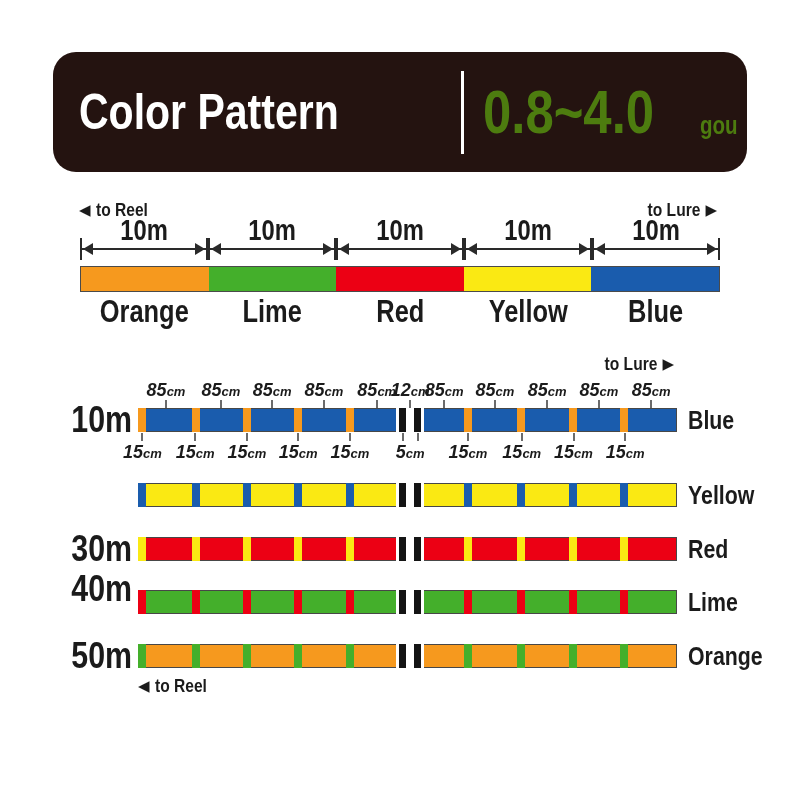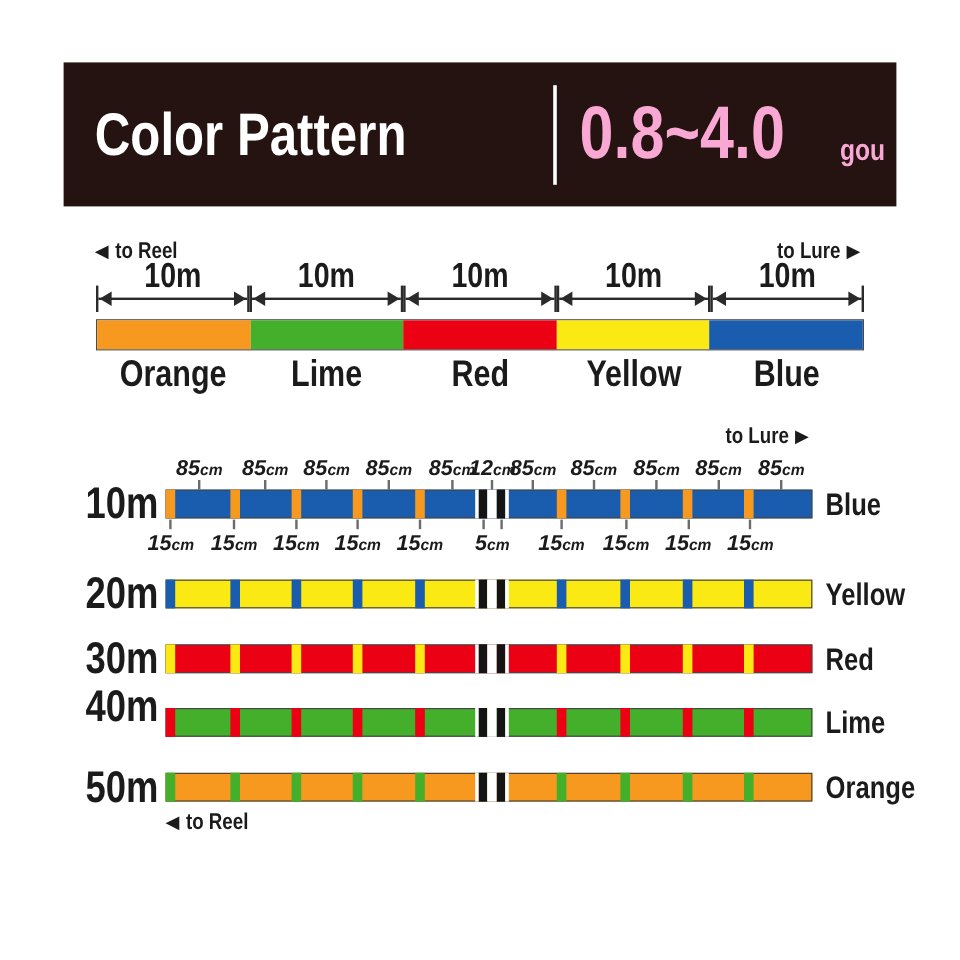--- a/index.html
+++ b/index.html
@@ -9,21 +9,21 @@
   .abs { position:absolute; }
   .cond { display:inline-block; transform:scaleX(0.82); transform-origin:center; white-space:nowrap; font-weight:bold; }
   .cond-l { transform-origin:left; }
   .cond-r { transform-origin:right; }
 
   
   .header { left:53px; top:52px; width:694px; height:120px; background:#241310; }
   .header-title { left:26px; top:0; height:120px; display:flex; align-items:center; font-size:50px; color:#fff; }
   .header-divider { left:408px; top:19px; width:3px; height:83px; background:#fff; }
   .header-range-wrap { left:430px; top:0; height:120px; display:flex; align-items:center; }
-  .range-row { display:flex; align-items:flex-end; color:#f9a8d4; }
+  .range-row { display:flex; align-items:flex-end; color:#4d7c0f; }
   .range-num { font-size:62px; line-height:56px; }
   .range-unit { font-size:25px; line-height:25px; margin-left:8px; margin-bottom:2px;margin-top:14px; }
 
   
   .dir { font-size:19px; font-weight:bold; white-space:nowrap; }
   .dir .tri { font-size:15px; position:relative; top:-1px; }
 
   
   .seg-label-row { left:80px; top:214px; width:640px; display:flex; }
   .seg-cell { width:128px; text-align:center; }
@@ -51,21 +51,21 @@
 
   
   .caption { left:0; top:707px; width:800px; display:flex; justify-content:center; gap:44px; }
   .caption .t { font-size:34px; }
 </style>
 </head>
 <body>
 
 <div class="canvas">
 
-  <div class="abs header" id="header-box" style="background: rgb(36, 19, 16);">
+  <div class="abs header" id="header-box" style="background: rgb(36, 19, 16); border-radius: 23px;">
     <div class="abs header-title">
       <span class="cond cond-l">Color Pattern</span>
     </div>
     <div class="abs header-divider"></div>
     <div class="abs header-range-wrap">
       <div class="range-row">
         <span class="range-num"><span class="cond cond-l">0.8~4.0</span></span>
         <span class="range-unit"><span class="cond cond-l">gou</span></span>
       </div>
     </div>
@@ -205,21 +205,20 @@
       <div class="leader" style="left: 417.695px; top: 433px;"></div>
       <div class="cm-label cond" style="left: 410.195px; top: 442px;"><span class="num">5</span><span class="unit">cm</span></div>
       <div class="leader" style="left: 467.868px; top: 433px;"></div>
       <div class="cm-label cond" style="left: 467.868px; top: 442px;"><span class="num">15</span><span class="unit">cm</span></div>
       <div class="leader" style="left: 521.768px; top: 433px;"></div>
       <div class="cm-label cond" style="left: 521.768px; top: 442px;"><span class="num">15</span><span class="unit">cm</span></div>
       <div class="leader" style="left: 573.512px; top: 433px;"></div>
       <div class="cm-label cond" style="left: 573.512px; top: 442px;"><span class="num">15</span><span class="unit">cm</span></div>
       <div class="leader" style="left: 625.256px; top: 433px;"></div>
       <div class="cm-label cond" style="left: 625.256px; top: 442px;"><span class="num">15</span><span class="unit">cm</span></div>
-      <div class="dist-label" style="top: 475px;"><span class="cond cond-r" style="font-weight: bold;">20m</span></div>
       <div class="mbar" style="top: 483px; background: rgb(250, 233, 19);">
         <div class="tick" style="background: rgb(26, 92, 173); left: -1px;"></div>
         <div class="tick" style="background: rgb(26, 92, 173); left: calc(10.6% - 4px);"></div>
         <div class="tick" style="background: rgb(26, 92, 173); left: calc(20.2% - 4px);"></div>
         <div class="tick" style="background: rgb(26, 92, 173); left: calc(29.7% - 4px);"></div>
         <div class="tick" style="background: rgb(26, 92, 173); left: calc(39.3% - 4px);"></div>
         <div class="tick" style="background: rgb(26, 92, 173); left: calc(61.2% - 4px);"></div>
         <div class="tick" style="background: rgb(26, 92, 173); left: calc(71.2% - 4px);"></div>
         <div class="tick" style="background: rgb(26, 92, 173); left: calc(80.8% - 4px);"></div>
         <div class="tick" style="background: rgb(26, 92, 173); left: calc(90.4% - 4px);"></div>

